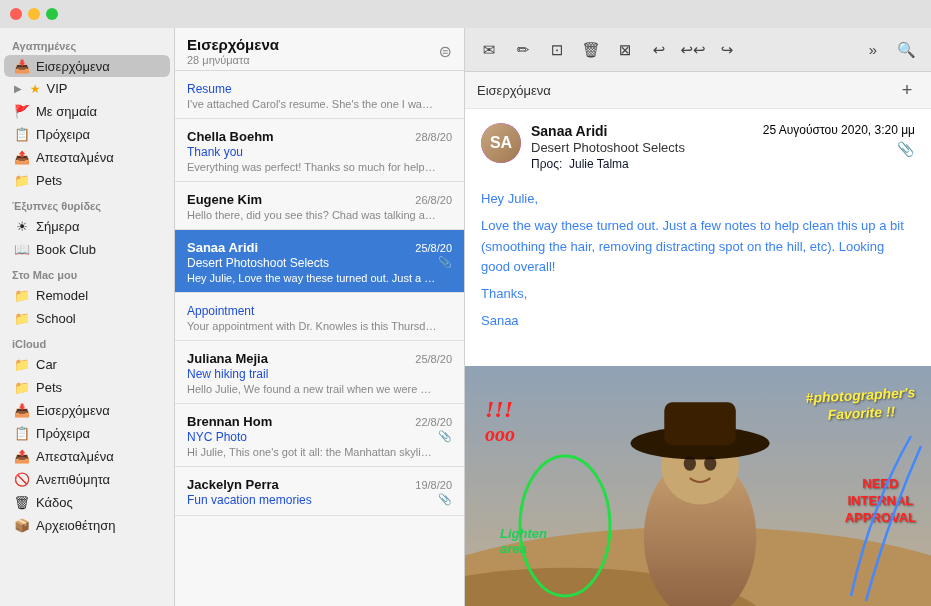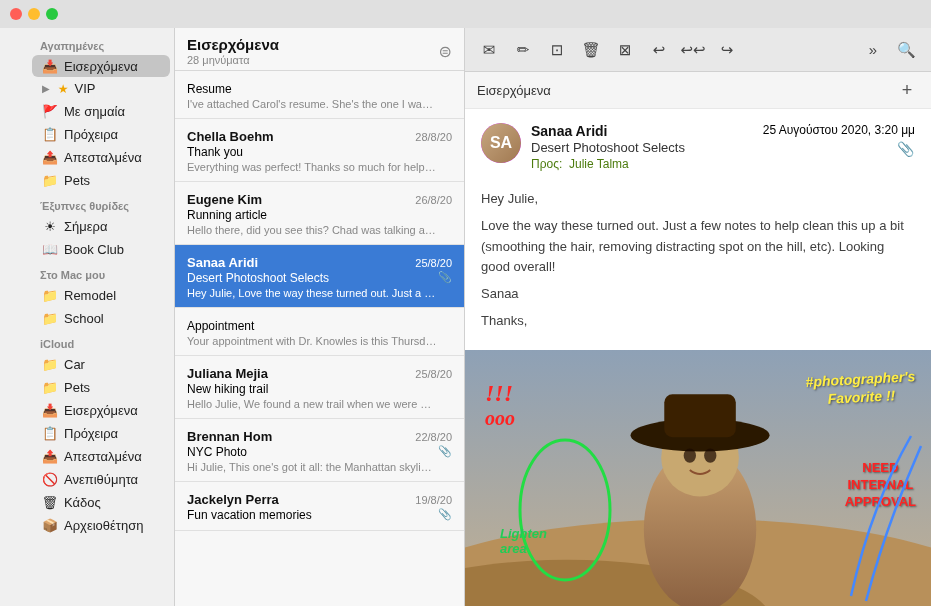--- a/index.html
+++ b/index.html
@@ -43,21 +43,20 @@
     }
 
     
     .sidebar {
       width: 175px;
       background: #f0f0f0;
       border-right: 1px solid #d0d0d0;
       overflow-y: auto;
       flex-shrink: 0;
       padding-top: 4px;
-      padding-left: 28px;
     }
     .sidebar-section-label {
       font-size: 11px;
       font-weight: 600;
       color: #888;
       padding: 8px 12px 2px 12px;
       text-transform: none;
     }
     .sidebar-item {
       display: flex;
@@ -156,21 +155,21 @@
       color: #111;
     }
     .email-date {
       font-size: 11px;
       color: #888;
       flex-shrink: 0;
     }
     .email-subject {
       font-size: 12px;
       font-weight: 500;
-      color: #000000;
+      color: #1d4ed8;
       margin-top: 1px;
     }
     .email-preview {
       font-size: 11px;
       color: #888;
       margin-top: 2px;
       white-space: nowrap;
       overflow: hidden;
       text-overflow: ellipsis;
       max-width: 250px;
@@ -289,39 +288,39 @@
     .email-detail-subject {
       font-size: 13px;
       color: #333;
       margin-top: 1px;
     }
     .email-detail-to {
       font-size: 12px;
       color: #888;
       margin-top: 2px;
     }
-    .email-detail-to span { color: #4d7c0f; }
+    .email-detail-to span { color: #0f172a; }
     .email-detail-date-area {
       display: flex;
       flex-direction: column;
       align-items: flex-end;
       gap: 4px;
     }
     .email-detail-date {
       font-size: 12px;
       color: #000000;
       white-space: nowrap;
       margin-left: 12px;
     }
     .paperclip-detail { font-size: 14px; color: #888; }
 
     .email-body-text {
-      padding: 8px 16px 12px 16px;
-      font-size: 13px;
-      color: #404040;
+      padding: 8px 16px 28px 16px;
+      font-size: 13px;
+      color: #3b82f6;
       line-height: 1.6;
     }
     .email-body-text p { margin-bottom: 6px; }
 
     
     .photo-container {
       flex: 1;
       position: relative;
       overflow: hidden;
       background: #222;
@@ -504,21 +503,20 @@
         </div>
         <div class="email-subject">Thank you</div>
         <div class="email-preview">Everything was perfect! Thanks so much for helping out. The day was a great success, and we...</div>
       </div>
 
       <div class="email-item">
         <div class="email-item-top">
           <span class="email-sender">Eugene Kim</span>
           <span class="email-date">26/8/20</span>
         </div>
-        <div class="email-subject">Running article</div>
         <div class="email-preview">Hello there, did you see this? Chad was talking about checking out some of the places in the arti...</div>
       </div>
 
       <div class="email-item selected">
         <div class="email-item-top">
           <span class="email-sender">Sanaa Aridi</span>
           <span class="email-date">25/8/20</span>
         </div>
         <div class="email-item-row2">
           <div class="email-subject">Desert Photoshoot Selects</div>
@@ -604,22 +602,22 @@
           </div>
           <div class="email-detail-date-area">
             <span class="email-detail-date">25 Αυγούστου 2020, 3:20 μμ</span>
             <span class="paperclip-detail">📎</span>
           </div>
         </div>
       </div>
       <div class="email-body-text">
         <p>Hey Julie,</p>
         <p>Love the way these turned out. Just a few notes to help clean this up a bit (smoothing the hair, removing distracting spot on the hill, etc). Looking good overall!</p>
+        <p>Thanks,</p>
         <p>Sanaa</p>
-        <p>Thanks,</p>
       </div>
 
       <div class="photo-container">
         <div class="photo-bg">
 
           <svg class="svg-overlay" viewBox="0 0 456 280" preserveAspectRatio="xMidYMid slice">
 
             <defs>
               <linearGradient id="skyGrad" x1="0%" y1="0%" x2="0%" y2="100%">
                 <stop offset="0%" style="stop-color:#8ba0b8;stop-opacity:1"></stop>

